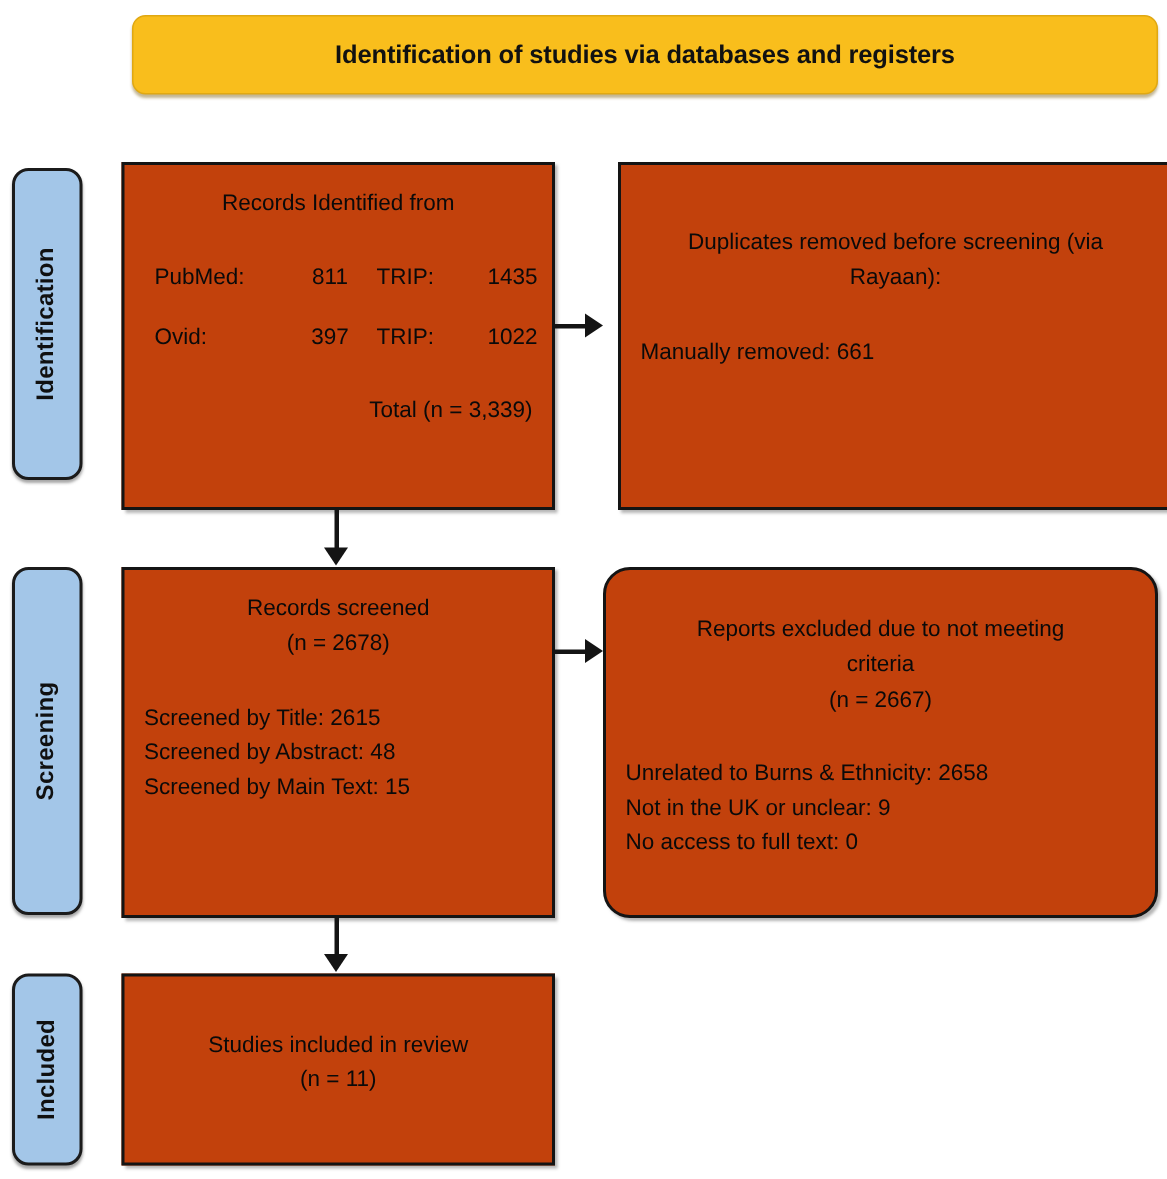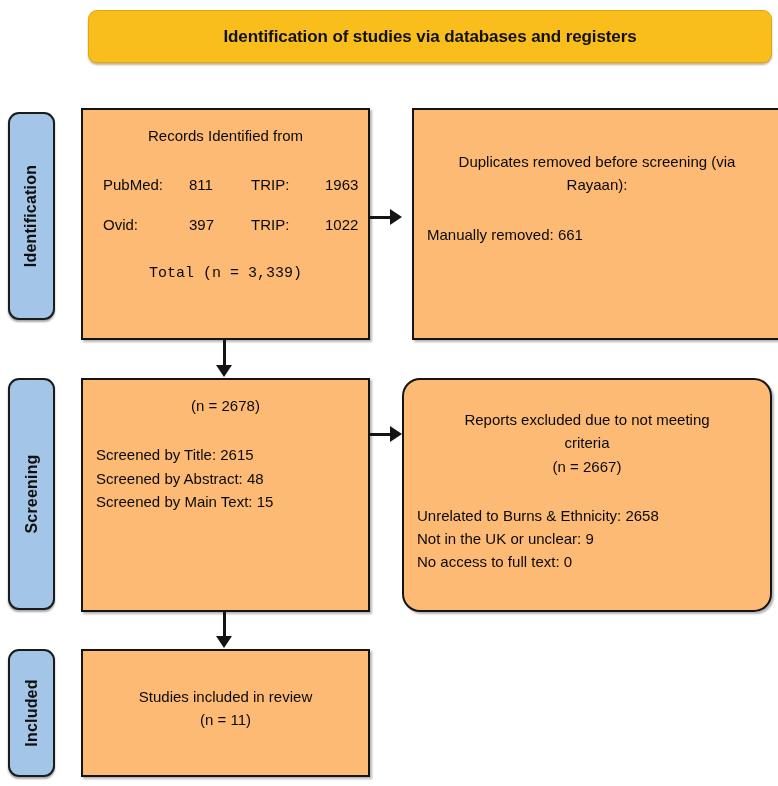--- a/index.html
+++ b/index.html
@@ -66,21 +66,21 @@
     color: #101010;
     letter-spacing: 0.2px;
   }
   #stage-identification { left: 8px;  top: 112px; width: 47px; height: 208px; }
   #stage-screening      { left: 8px;  top: 378px; width: 47px; height: 232px; }
   #stage-included       { left: 8px;  top: 649px; width: 47px; height: 128px; }
 
   
   .box {
     position: absolute;
-    background: #fdba74;
+    background: #c2410c;
     border: 2.5px solid #141414;
     box-sizing: border-box;
     box-shadow: 2px 2px 2px rgba(120,120,120,0.55);
     padding: 0;
   }
   #box-records-identified { left: 81px;  top: 108px; width: 289px; height: 232px; }
   #box-duplicates         { left: 412px; top: 108px; width: 370px; height: 232px; }
   #box-records-screened   { left: 81px;  top: 378px; width: 289px; height: 234px; }
   #box-reports-excluded   { left: 402px; top: 378px; width: 370px; height: 234px; border-radius: 18px; }
   #box-studies-included   { left: 81px;  top: 649px; width: 289px; height: 128px; }
@@ -99,32 +99,32 @@
     text-align: center;
   }
   .left-list {
     text-align: left;
   }
   .gap-sm  { height: 14px; }
   .gap-md  { height: 20px; }
   .gap-lg  { height: 26px; }
 
   .bold { font-weight: normal; }
-  .center { text-align: center; font-family: Liberation Mono, monospace; }
+  .center { text-align: right; }
 
   
   .src-grid {
     display: grid;
     grid-template-columns: 86px 62px 74px 1fr;
     row-gap: 16px;
     font-size: 15px;
     padding-left: 7px;
   }
   .src-grid > div { white-space: nowrap; }
-  .src-grid .num { text-align: left; }
+  .src-grid .num { text-align: center; }
 
   
   .vline {
     position: absolute;
     width: 2.5px;
     background: #141414;
   }
   .hline {
     position: absolute;
     height: 2.5px;
@@ -180,21 +180,21 @@
   </div>
 
   <div class="box" id="box-records-identified">
     <div class="box-inner">
       <div class="centered-head">Records Identified from</div>
       <div class="gap-lg"></div>
       <div class="src-grid">
         <div>PubMed:</div>
         <div class="num">811</div>
         <div>TRIP:</div>
-        <div class="num">1963</div>
+        <div class="num">1435</div>
 
         <div>Ovid:</div>
         <div class="num">397</div>
         <div>TRIP:</div>
         <div class="num">1022</div>
       </div>
       <div class="gap-lg"></div>
       <div class="center">Total (n = 3,339)</div>
     </div>
   </div>
@@ -203,20 +203,21 @@
     <div class="box-inner">
       <div class="gap-lg"></div>
       <div class="centered-head">Duplicates removed before screening (via Rayaan):</div>
       <div class="gap-lg"></div>
       <div class="left-list">Manually removed: 661</div>
     </div>
   </div>
 
   <div class="box" id="box-records-screened">
     <div class="box-inner">
+      <div class="centered-head">Records screened</div>
       <div class="centered-head">(n = 2678)</div>
       <div class="gap-lg"></div>
       <div class="left-list">Screened by Title: 2615</div>
       <div class="left-list">Screened by Abstract: 48</div>
       <div class="left-list">Screened by Main Text: 15</div>
     </div>
   </div>
 
   <div class="box" id="box-reports-excluded">
     <div class="box-inner">

